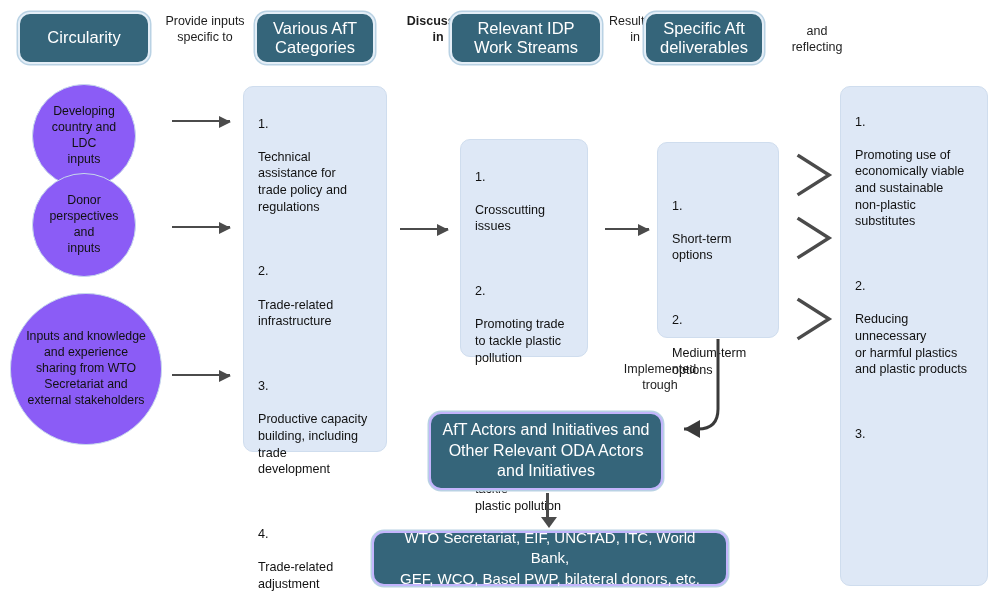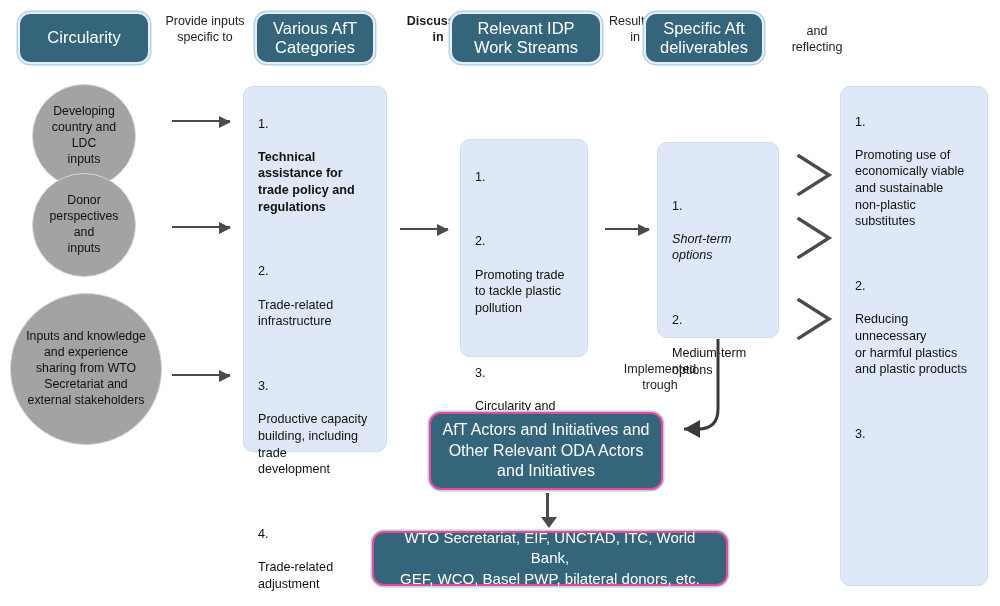--- a/index.html
+++ b/index.html
@@ -60,21 +60,21 @@
     line-height: 1.32;
     color: #111111;
   }
   .pitem { margin-bottom: 15px; white-space: pre-line; }
   .pitem:last-child { margin-bottom: 0; }
 
   
   .circle {
     position: absolute;
     box-sizing: border-box;
-    background: #a3a3a3;
+    background: #8b5cf6;
     border: 1px solid #c7d9ec;
     border-radius: 50%;
     display: flex;
     align-items: center;
     justify-content: center;
     text-align: center;
     color: #111111;
     font-size: 12.3px;
     line-height: 1.3;
     padding: 6px;
@@ -118,21 +118,21 @@
 
   
   .elbow { position: absolute; }
   .elbow svg { display: block; }
 
   
   .darkbox {
     position: absolute;
     box-sizing: border-box;
     background: #35657a;
-    border: 2px solid #ec4899;
+    border: 2px solid #c4b5fd;
     border-radius: 12px;
     box-shadow: 0 0 0 1.5px #b9d2e4;
     color: #ffffff;
     text-align: center;
     display: flex;
     align-items: center;
     justify-content: center;
     white-space: pre-line;
     padding: 2px 10px;
   }
@@ -189,21 +189,21 @@
   </div>
 
   <div class="arrow-h" style="left:172px; top:120px; width:58px;"></div>
   <div class="arrow-h" style="left:172px; top:226px; width:58px;"></div>
   <div class="arrow-h" style="left:172px; top:374px; width:58px;"></div>
 
   <div class="panel" style="left:243px; top:86px; width:144px; height:366px;">
     <div class="plist">
       <div class="pitem">
         <div>1.</div>
-        <div style="white-space:pre-line;font-weight:bold;">Technical assistance for
+        <div style="white-space:pre-line;">Technical assistance for
 trade policy and
 regulations</div>
       </div>
       <div class="pitem">
         <div>2.</div>
         <div style="white-space:pre-line;">Trade-related
 infrastructure</div>
       </div>
       <div class="pitem">
         <div>3.</div>
@@ -219,20 +219,21 @@
 
     </div>
   </div>
 
   <div class="arrow-h" style="left:400px; top:228px; width:48px;"></div>
 
   <div class="panel" style="left:460px; top:139px; width:128px; height:218px;">
     <div class="plist">
       <div class="pitem">
         <div>1.</div>
+        <div style="white-space:pre-line;">Crosscutting issues</div>
       </div>
       <div class="pitem">
         <div>2.</div>
         <div style="white-space:pre-line;">Promoting trade
 to tackle plastic
 pollution</div>
       </div>
       <div class="pitem">
         <div>3.</div>
         <div style="white-space:pre-line;">Circularity and
@@ -241,21 +242,21 @@
       </div>
     </div>
   </div>
 
   <div class="arrow-h" style="left:605px; top:228px; width:44px;"></div>
 
   <div class="panel" style="left:657px; top:142px; width:122px; height:196px;">
     <div class="plist" style="padding-top:38px;">
       <div class="pitem">
         <div>1.</div>
-        <div style="white-space:pre-line;font-style:italic;">Short-term
+        <div style="white-space:pre-line;">Short-term
 options</div>
       </div>
       <div class="pitem">
         <div>2.</div>
         <div style="white-space:pre-line;">Medium-term
 options</div>
       </div>
     </div>
   </div>
 

